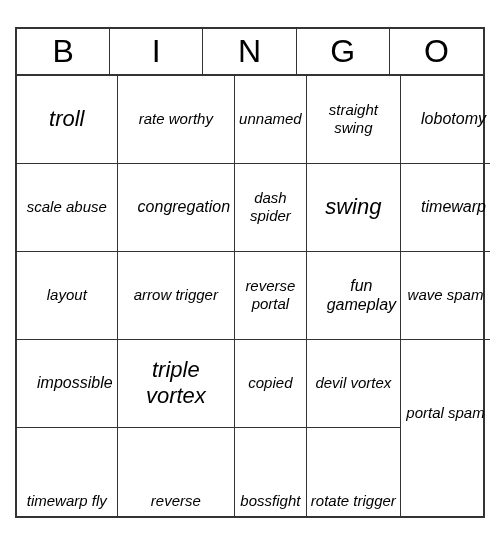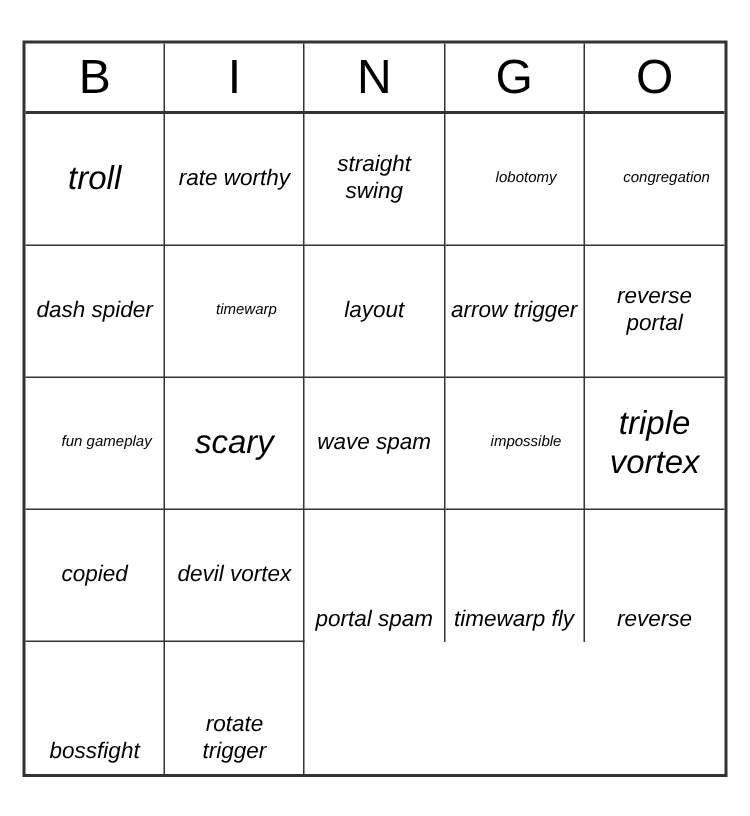--- a/index.html
+++ b/index.html
@@ -55,21 +55,21 @@
       border-bottom: none;
       align-items: flex-end;
     }
     .bingo-cell .cell-text {
       font-size: 15px;
     }
     .bingo-cell .cell-text.large {
       font-size: 22px;
     }
     .bingo-cell .cell-text.small {
-      font-size: 10px;
+      font-size: 16px;
       margin-left: 16px;
     }
   </style>
 </head>
 <body>
 
 <div class="bingo-card">
   <div class="bingo-header">
   <div class="bingo-header-cell">B</div>
       <div class="bingo-header-cell">I</div>
@@ -78,48 +78,54 @@
       <div class="bingo-header-cell">O</div>
     </div>
   <div class="bingo-grid">
   <div class="bingo-cell">
         <span class="cell-text large">troll</span>
       </div>
       <div class="bingo-cell">
         <span class="cell-text ">rate worthy</span>
       </div>
       <div class="bingo-cell">
+        <span class="cell-text ">unnamed</span>
+      </div>
+      <div class="bingo-cell">
         <span class="cell-text ">straight swing</span>
       </div>
       <div class="bingo-cell">
         <span class="cell-text small">lobotomy</span>
       </div>
       <div class="bingo-cell">
+        <span class="cell-text ">scale abuse</span>
+      </div>
+      <div class="bingo-cell">
         <span class="cell-text small">congregation</span>
       </div>
       <div class="bingo-cell">
         <span class="cell-text ">dash spider</span>
+      </div>
+      <div class="bingo-cell">
+        <span class="cell-text large">swing</span>
       </div>
       <div class="bingo-cell">
         <span class="cell-text small">timewarp</span>
       </div>
       <div class="bingo-cell">
         <span class="cell-text ">layout</span>
       </div>
       <div class="bingo-cell">
         <span class="cell-text ">arrow trigger</span>
       </div>
       <div class="bingo-cell">
         <span class="cell-text ">reverse portal</span>
       </div>
       <div class="bingo-cell">
         <span class="cell-text small">fun gameplay</span>
-      </div>
-      <div class="bingo-cell">
-        <span class="cell-text large">scary</span>
       </div>
       <div class="bingo-cell">
         <span class="cell-text ">wave spam</span>
       </div>
       <div class="bingo-cell">
         <span class="cell-text small">impossible</span>
       </div>
       <div class="bingo-cell">
         <span class="cell-text large">triple vortex</span>
       </div>

